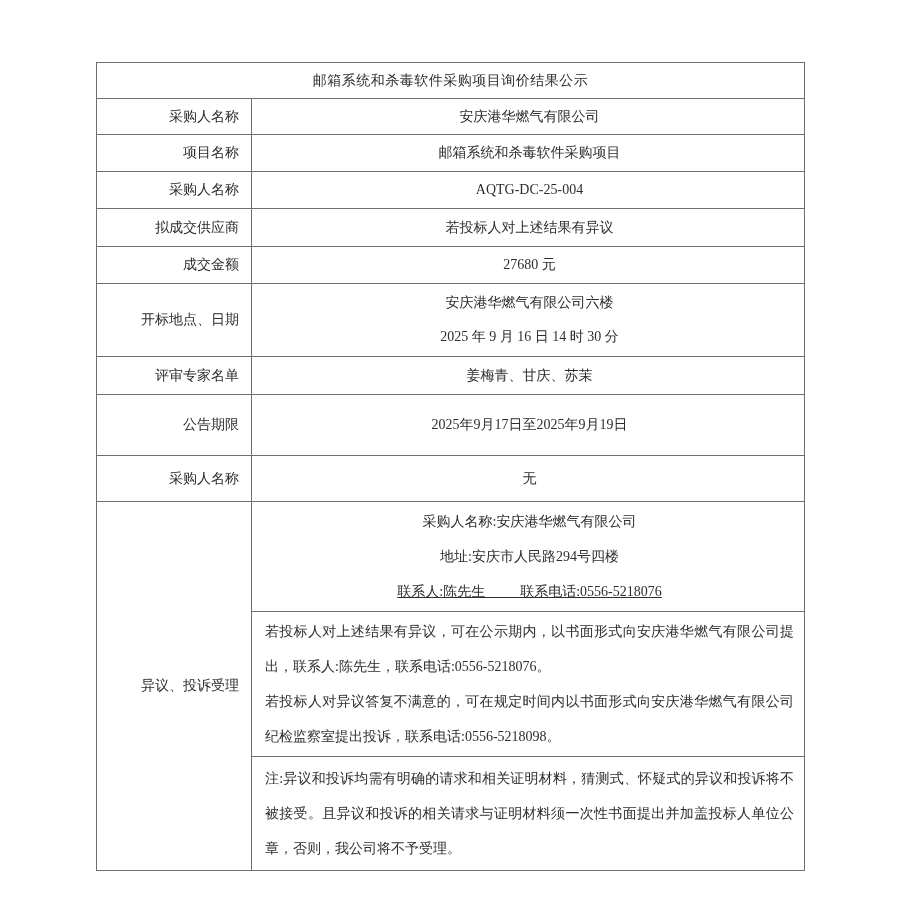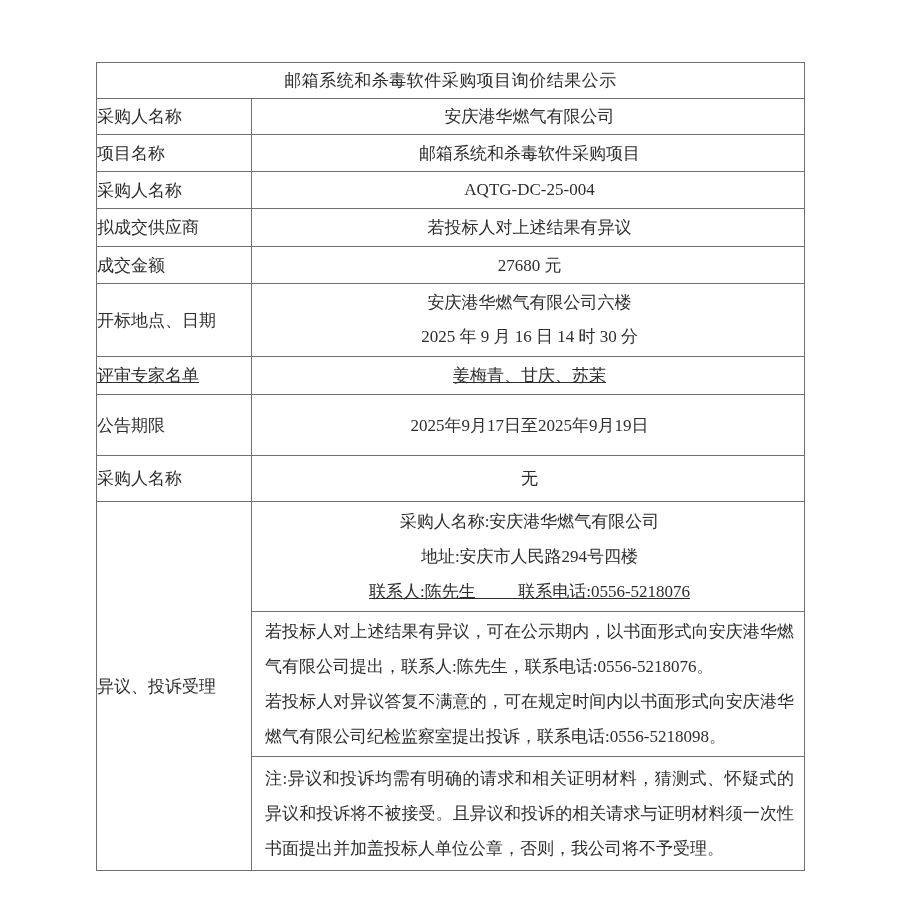--- a/index.html
+++ b/index.html
@@ -14,46 +14,46 @@
   .doc-table {
     position: absolute;
     left: 96px;
     top: 62px;
     width: 709px;
     border-collapse: collapse;
     table-layout: fixed;
   }
   .doc-table td {
     border: 1px solid #6f6f6f;
-    font-size: 17px;
+    font-size: 14px;
     vertical-align: middle;
     overflow: hidden;
   }
   .col-label { width: 155px; }
   .title-cell {
     text-align: center;
     height: 36px;
     font-size: 17px;
     letter-spacing: 0.5px;
   }
   .label {
-    text-align: left;
-    padding: 2px 0;
+    text-align: right;
+    padding: 2px 12px;
   }
   .value {
     text-align: center;
     padding: 2px 10px 2px 13px;
   }
   .r0 td { height: 36px; }
   .r1 td { height: 37px; }
   .r2 td { height: 37px; }
   .r3 td { height: 38px; }
   .r4 td { height: 37px; }
   .r5 td { height: 69px; }
-  .r6 td { height: 38px; text-decoration: underline; }
+  .r6 td { height: 38px; }
   .r7 td { height: 61px; }
   .r8 td { height: 46px; }
   .sub1 td { height: 104px; }
   .sub2 td { height: 140px; }
   .sub3 td { height: 114px; }
   .multi { line-height: 35px; }
   .two-line div { line-height: 34px; }
   .justify { text-align: justify; }
   .prewrap { white-space: pre-wrap; text-decoration: underline; }
 </style>

